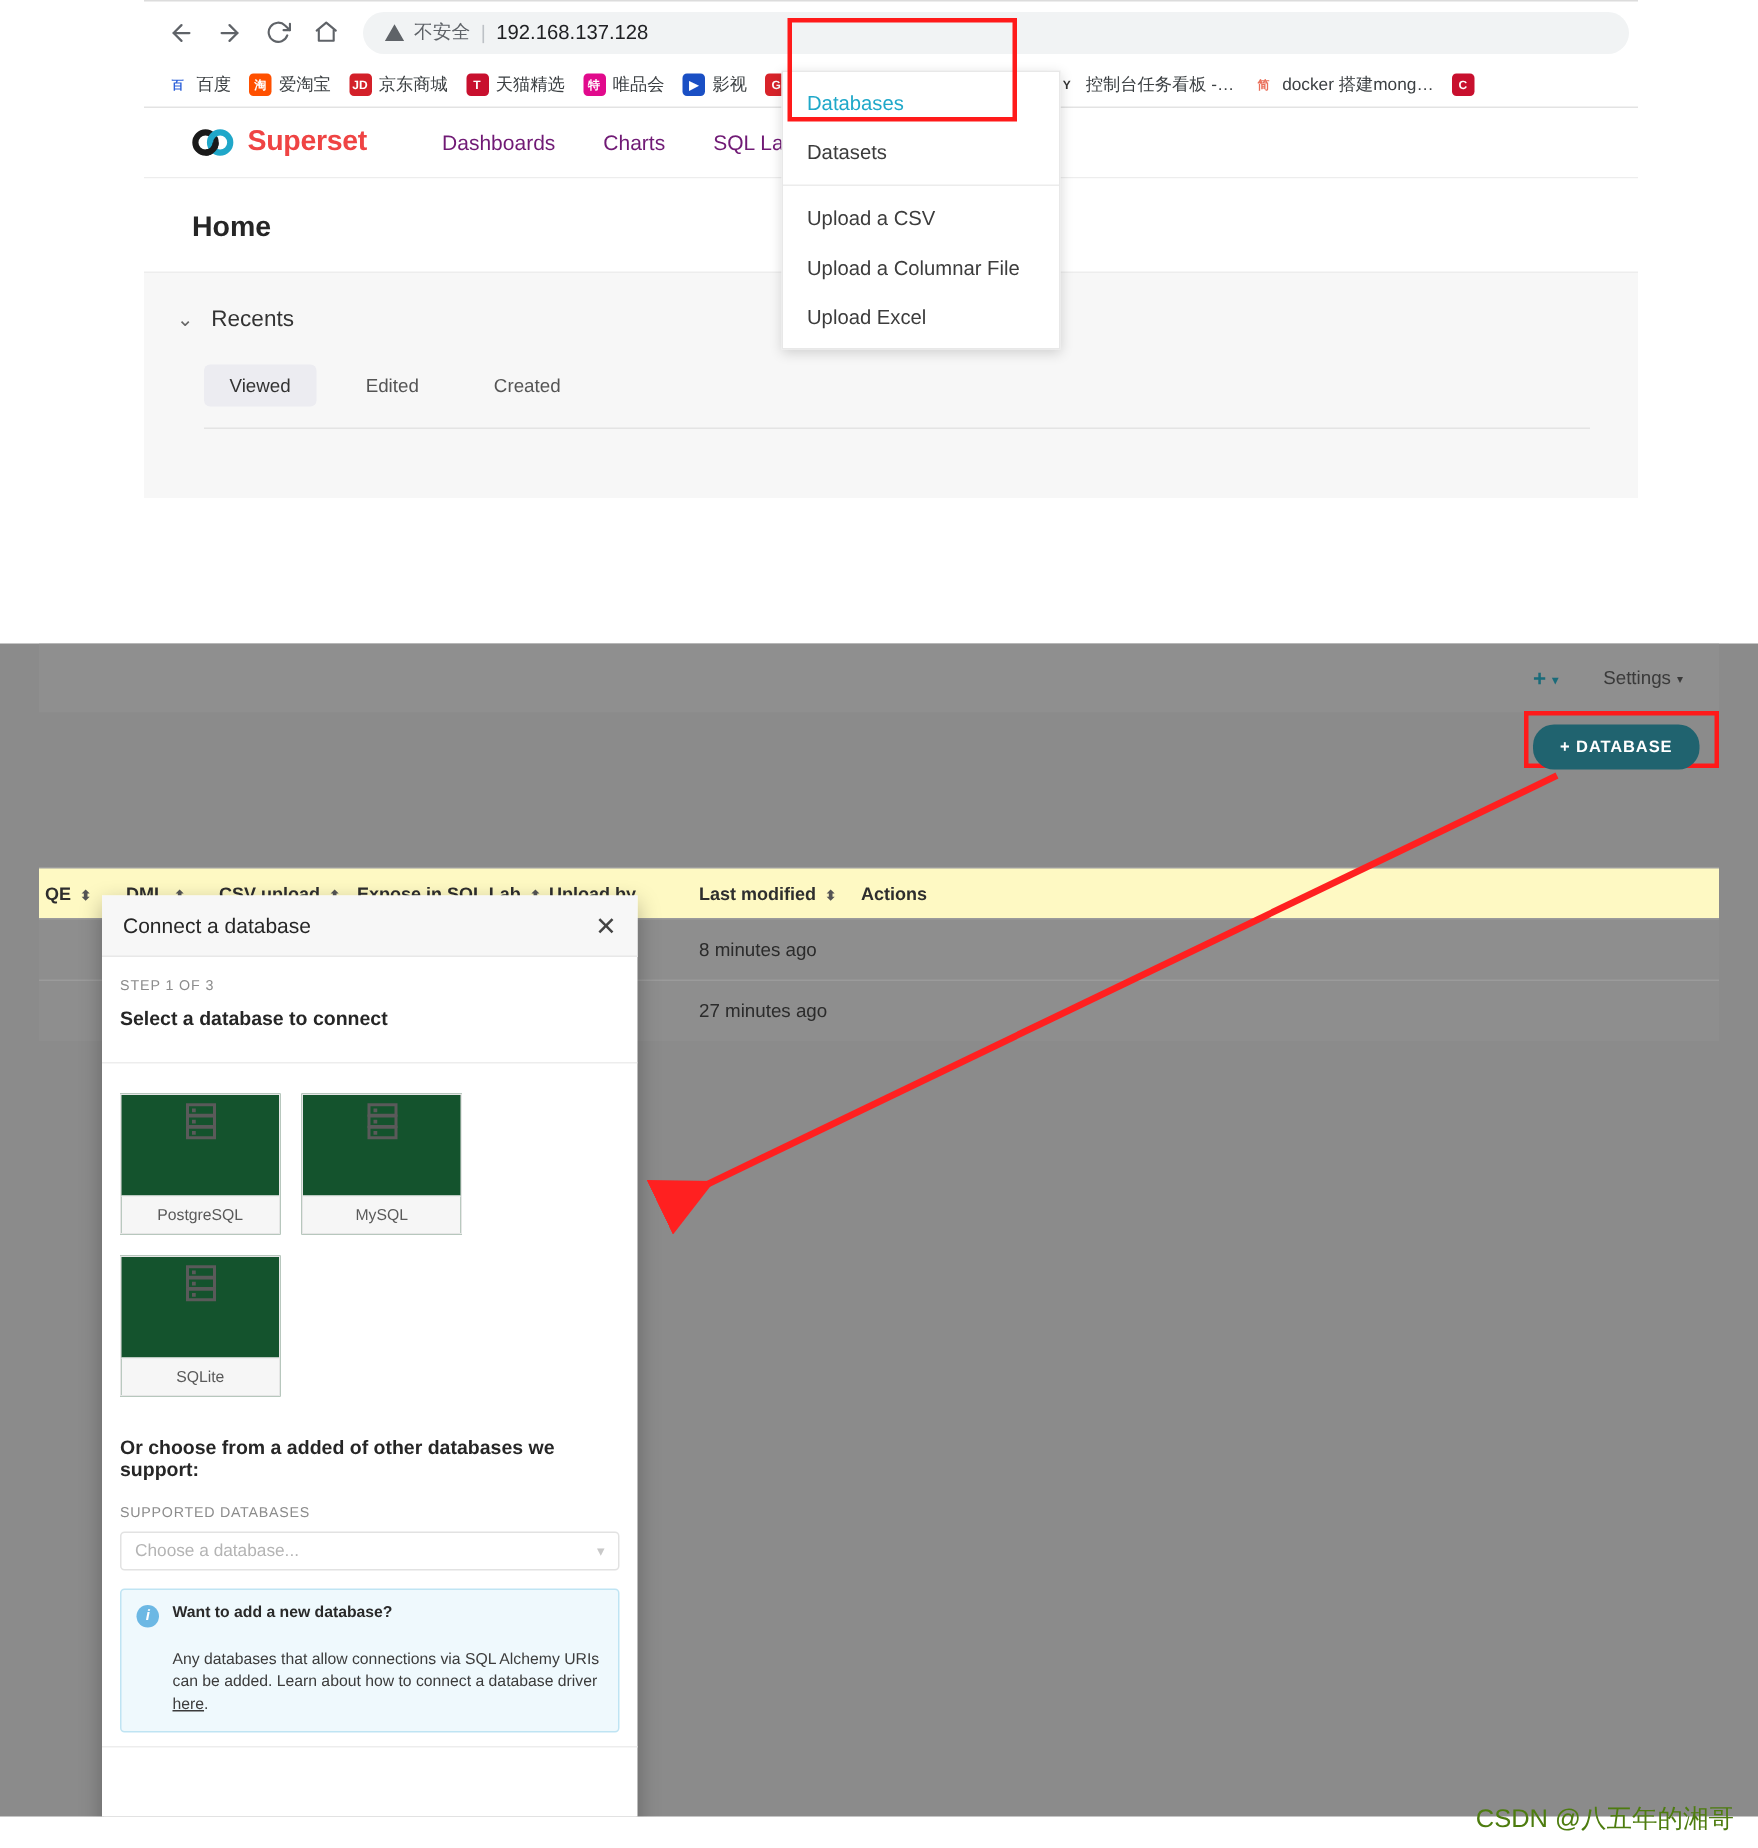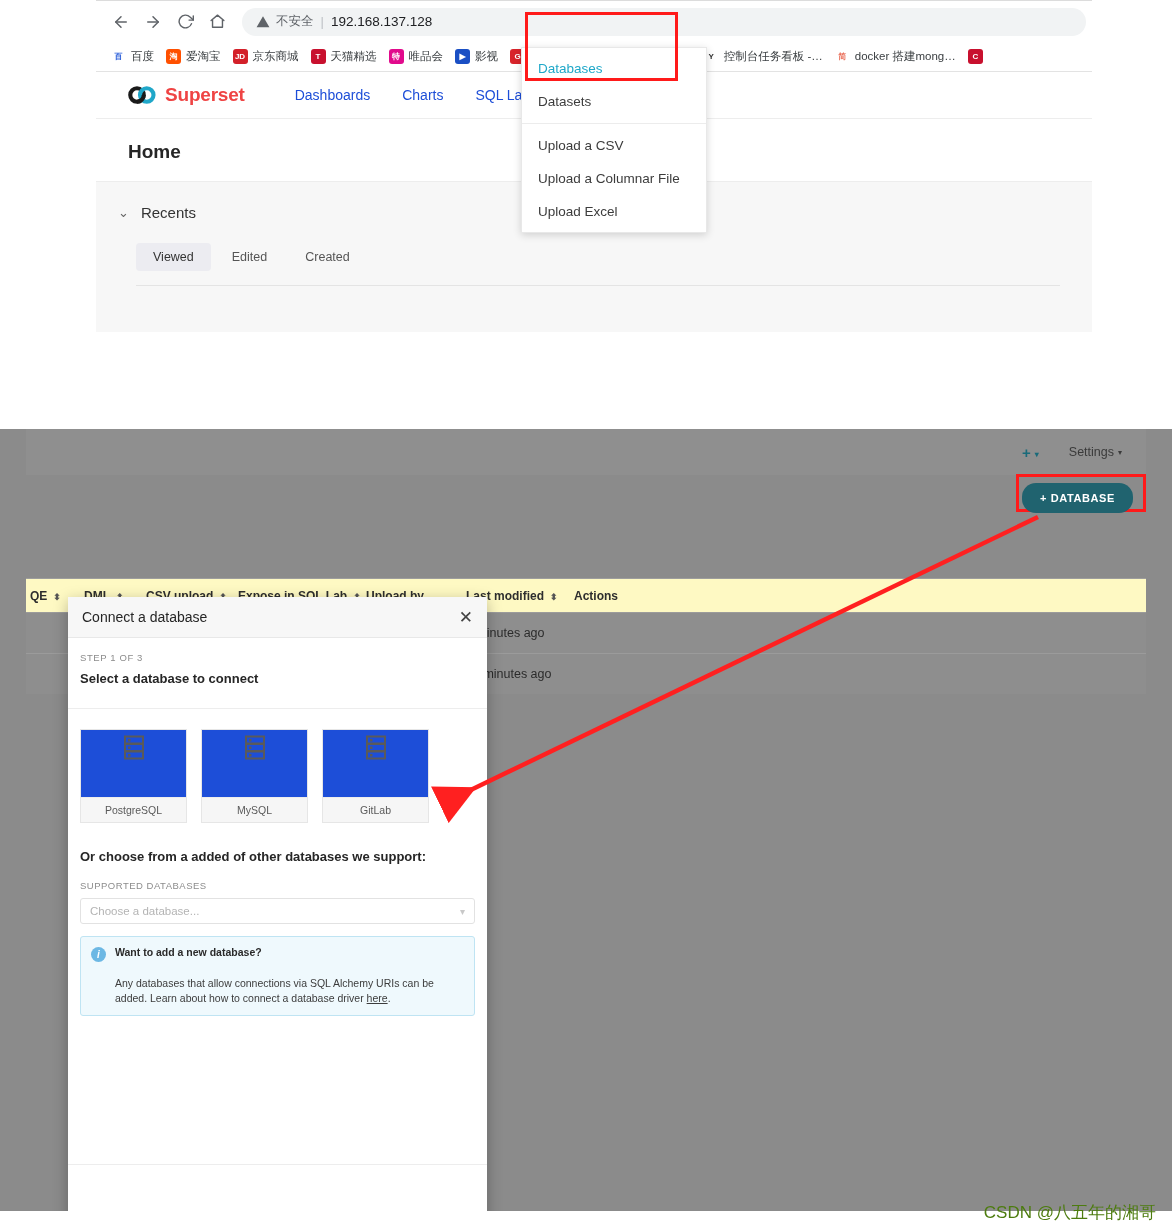--- a/index.html
+++ b/index.html
@@ -52,33 +52,33 @@
             font-size:8px; font-weight:bold; color:#fff; line-height:1; overflow:hidden;}
 
   
   .ss-nav {
     height: 47px; display:flex; align-items:center;
     padding-left: 32px; background:#fff; border-bottom:1px solid #ededed;
     position: relative;
   }
   .ss-logo { display:flex; align-items:center; gap:7px; margin-right: 34px; }
   .ss-logo-txt { font-size:19px; font-weight:bold; color:#ef4444; letter-spacing:-0.2px;}
-  .ss-item { font-size: 14px; color:#1d4ed8; padding: 0 16px; cursor:pointer; white-space:nowrap;}
+  .ss-item { font-size: 14px; color:#701a75; padding: 0 16px; cursor:pointer; white-space:nowrap;}
   .ss-item.active-blue { color:#1fa8c9; }
   .caret { font-size: 8px; margin-left: 4px; position:relative; top:-1px;}
 
   
   .ss-page { background:#fff; height: 240px; position:relative;}
   .home-title { font-size:19px; font-weight:bold; color:#262626; padding: 22px 0 18px 32px;
                 border-bottom:1px solid #ededed;}
   .recents-panel { background:#f7f7f7; height: 150px; }
   .recents-hd { display:flex; align-items:center; gap:12px; padding: 22px 0 0 22px;}
   .chev { font-size: 13px; color:#666; }
   .recents-lbl { font-size:15px; color:#333; }
-  .tabs { display:flex; gap:4px; padding: 22px 0 0 40px;}
+  .tabs { display:flex; gap:16px; padding: 22px 0 0 40px;}
   .tab { font-size:12.5px; color:#555; padding: 7px 17px; border-radius:4px; cursor:pointer;}
   .tab.sel { background:#ececf1; color:#333; }
   .tabs-rule { margin: 14px 32px 0 40px; border-bottom: 1px solid #e4e4e4;}
 
   
   .data-menu {
     position:absolute; left: 425px; top: 47px; width: 186px;
     background:#fff; border:1px solid #e8e8e8;
     box-shadow: 0 2px 8px rgba(0,0,0,.16);
     padding: 4px 0; z-index: 20;
@@ -121,37 +121,37 @@
   .th { white-space:nowrap; }
   .tbl-row {
     position:absolute; left:26px; right:26px; height:41px;
     background:#8e8e8e; border-top: 1px solid #9b9b9b;
     display:flex; align-items:center; font-size:12.5px; color:#2b2b2b;
   }
   .sortico { color:#555; font-size:9px; margin-left:6px;}
 
   
   .modal {
-    position:absolute; left: 68px; top: 168px; width: 419px; height: 625px;
+    position:absolute; left: 68px; top: 168px; width: 357px; height: 625px;
     background:#fff; box-shadow: 0 4px 14px rgba(0,0,0,.28);
     display:flex; flex-direction:column; z-index: 40;
   }
   .modal-hd {
     height: 41px; background:#f7f7f7; border-bottom:1px solid #e8e8e8;
     display:flex; align-items:center; justify-content:space-between; padding: 0 14px;
   }
   .modal-title { font-size:14px; color:#262626; font-weight:normal;}
   .modal-x { font-size:17px; color:#444; cursor:pointer; line-height:1;}
   .modal-body { flex:1; padding: 14px 12px 0 12px; overflow:hidden;}
   .step-lbl { font-size:9.5px; color:#8c8c8c; letter-spacing:.6px; margin-bottom:8px;}
   .step-title { font-size:13px; font-weight:bold; color:#262626; }
   .step-rule { border-bottom:1px solid #ededed; margin: 22px -12px 0 -12px;}
   .db-grid { display:flex; flex-wrap:wrap; gap: 14px; padding-top: 20px; }
   .db-card {
-    width: 107px; height: 94px; border:1px solid #e6e6e6; background:#1d4ed8;
+    width: 107px; height: 94px; border:1px solid #e6e6e6; background:#14532d;
     display:flex; flex-direction:column; align-items:center; cursor:pointer;gap:31px;
   }
   .db-card-ico { flex:1; display:flex; align-items:center; justify-content:center;}
   .db-card-lbl {
     width:100%; background:#f6f6f6; border-top:1px solid #ededed;
     text-align:center; font-size:10.5px; color:#5a5a5a; padding: 6px 0;
   }
   .or-title { font-size:13px; font-weight:bold; color:#262626; padding-top: 26px;}
   .sd-lbl { font-size:9.5px; color:#8c8c8c; letter-spacing:.5px; padding-top:16px;}
   .sd-select {
@@ -393,21 +393,21 @@
               <div class="db-card-ico">
                 <svg width="22" height="26" viewBox="0 0 22 26">
                   <rect x="2" y="1.5" width="18" height="7" fill="none" stroke="#5a5a5a" stroke-width="2"></rect>
                   <rect x="2" y="9" width="18" height="7" fill="none" stroke="#5a5a5a" stroke-width="2"></rect>
                   <rect x="2" y="16.5" width="18" height="7" fill="none" stroke="#5a5a5a" stroke-width="2"></rect>
                   <rect x="5" y="4" width="2.5" height="2.5" fill="#5a5a5a"></rect>
                   <rect x="5" y="11.5" width="2.5" height="2.5" fill="#5a5a5a"></rect>
                   <rect x="5" y="19" width="2.5" height="2.5" fill="#5a5a5a"></rect>
                 </svg>
               </div>
-              <div class="db-card-lbl">GitLab</div>
+              <div class="db-card-lbl">SQLite</div>
             </div>
           </div>
 
         <div class="or-title">Or choose from a added of other databases we support:</div>
         <div class="sd-lbl">SUPPORTED DATABASES</div>
         <div class="sd-select">
           <span>Choose a database...</span>
           <span style="color:#c8c8c8;font-size:10px;">▾</span>
         </div>
 

